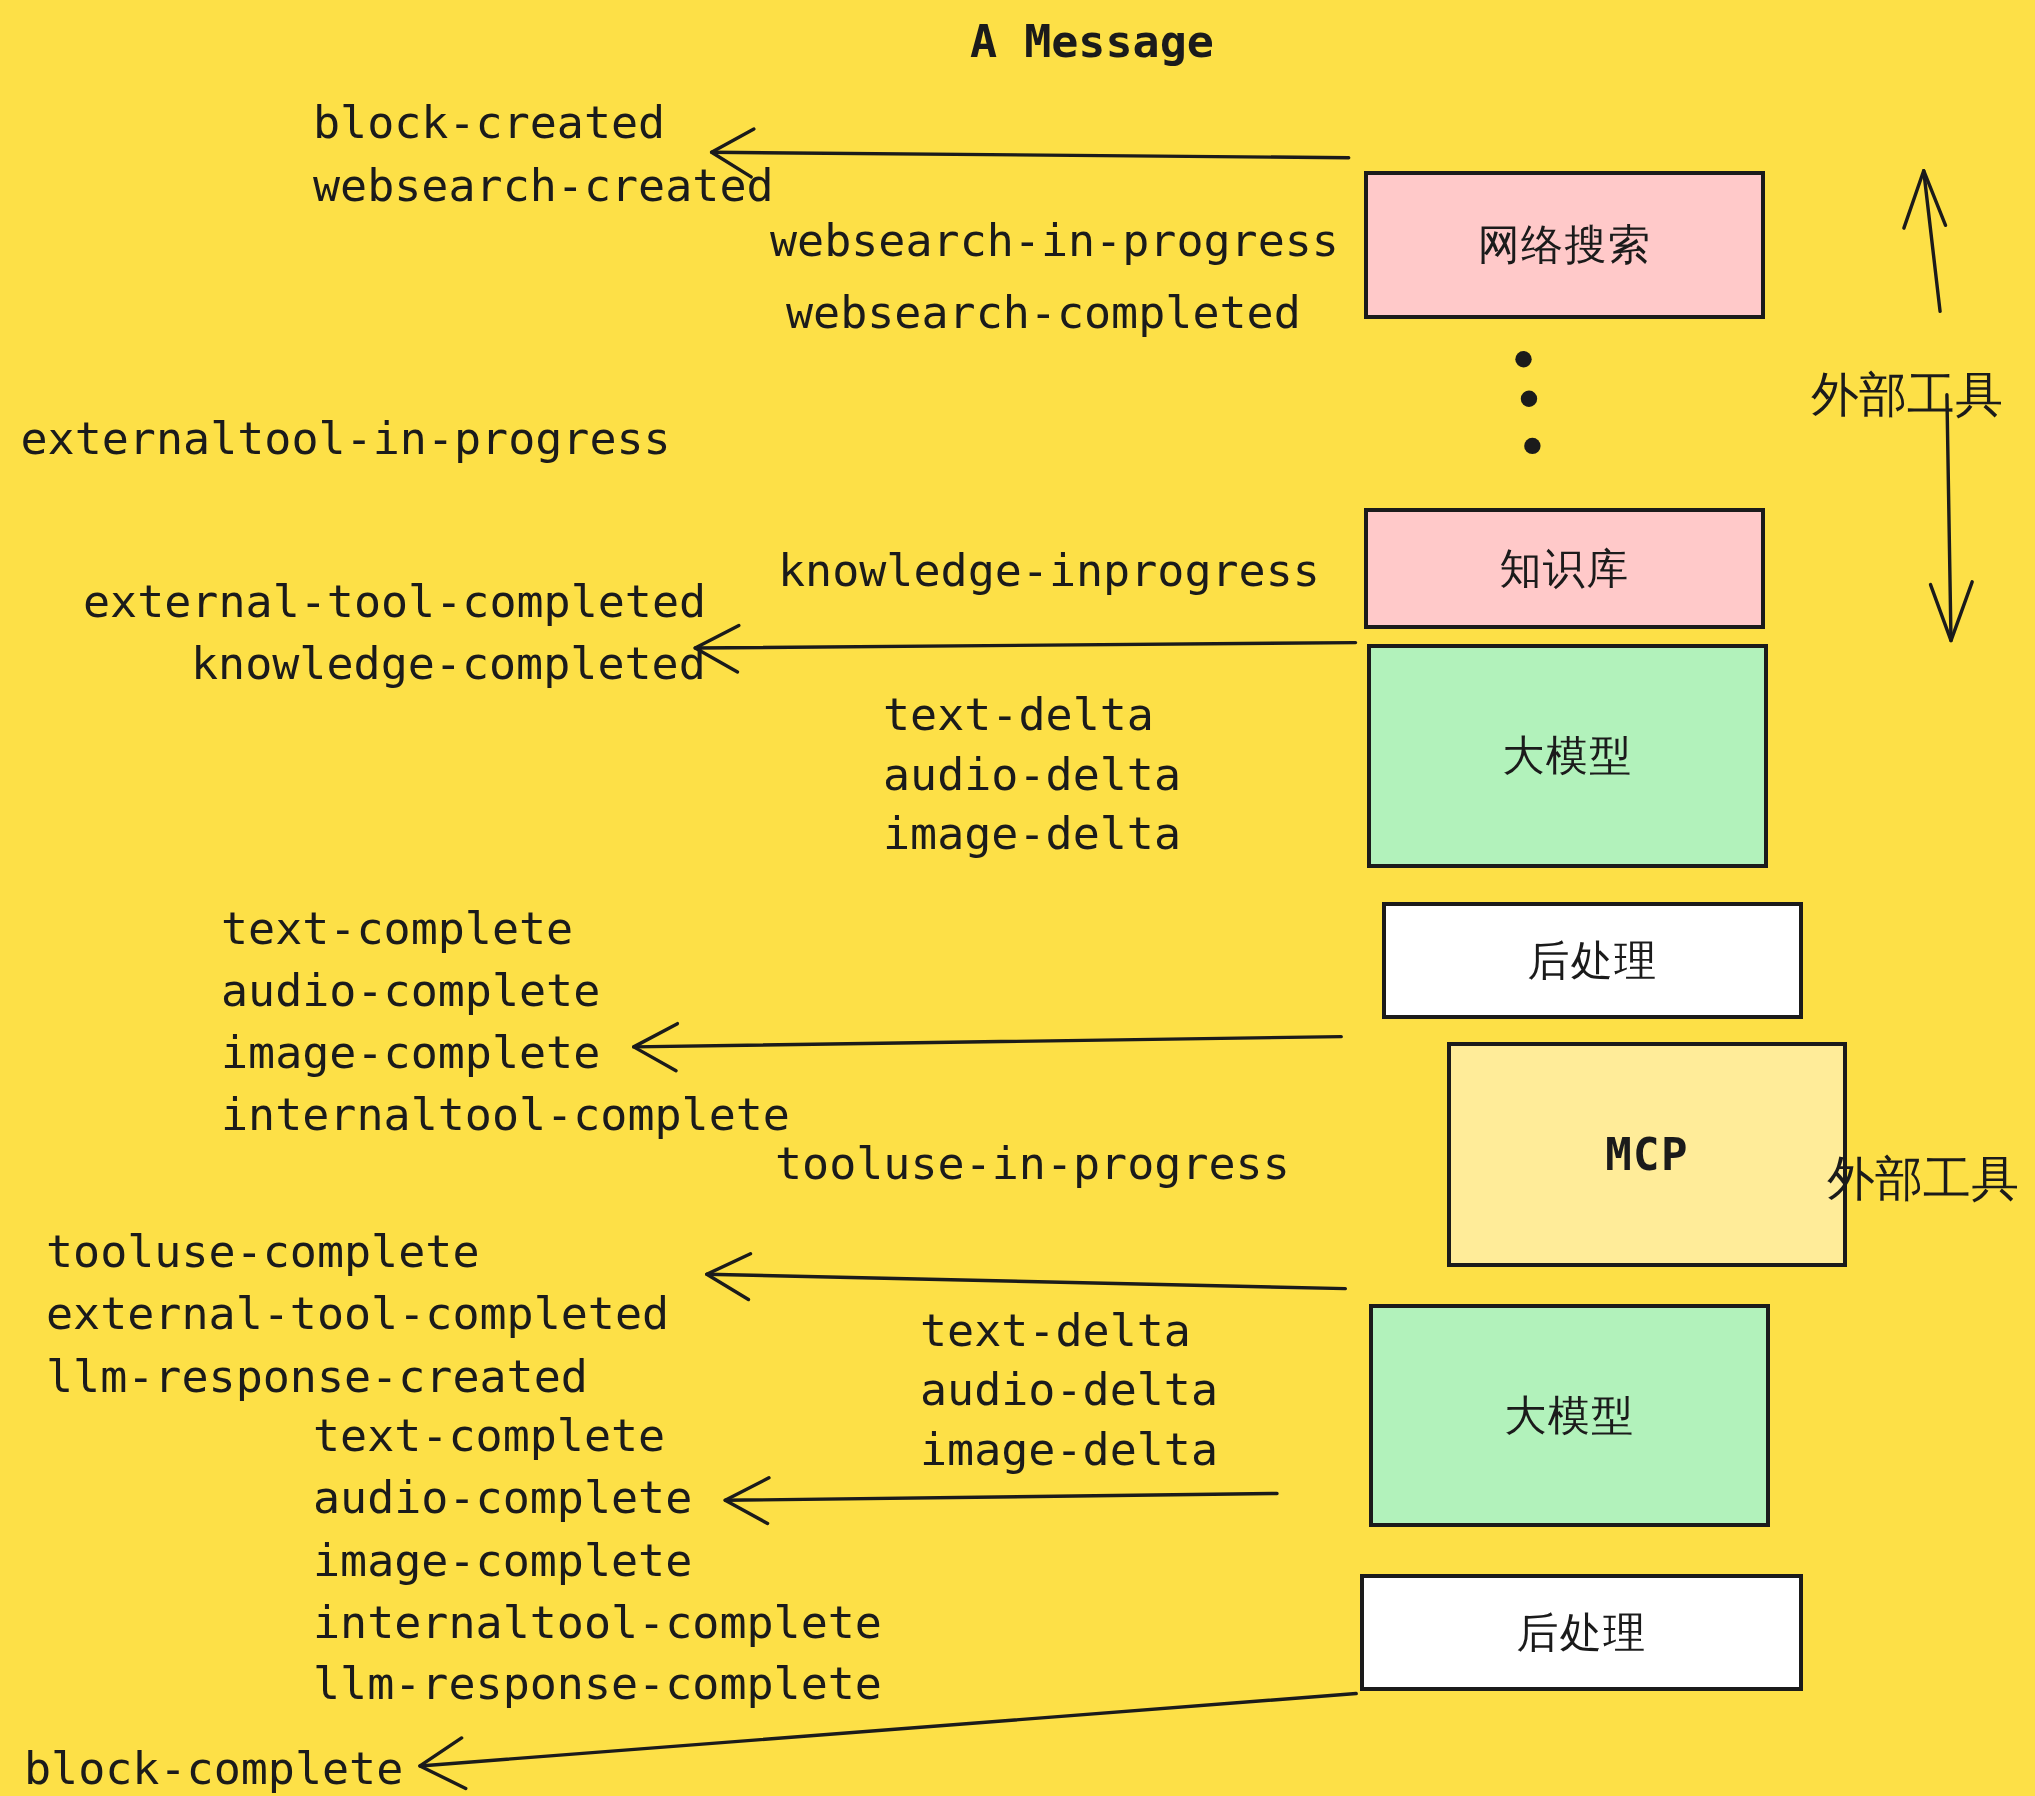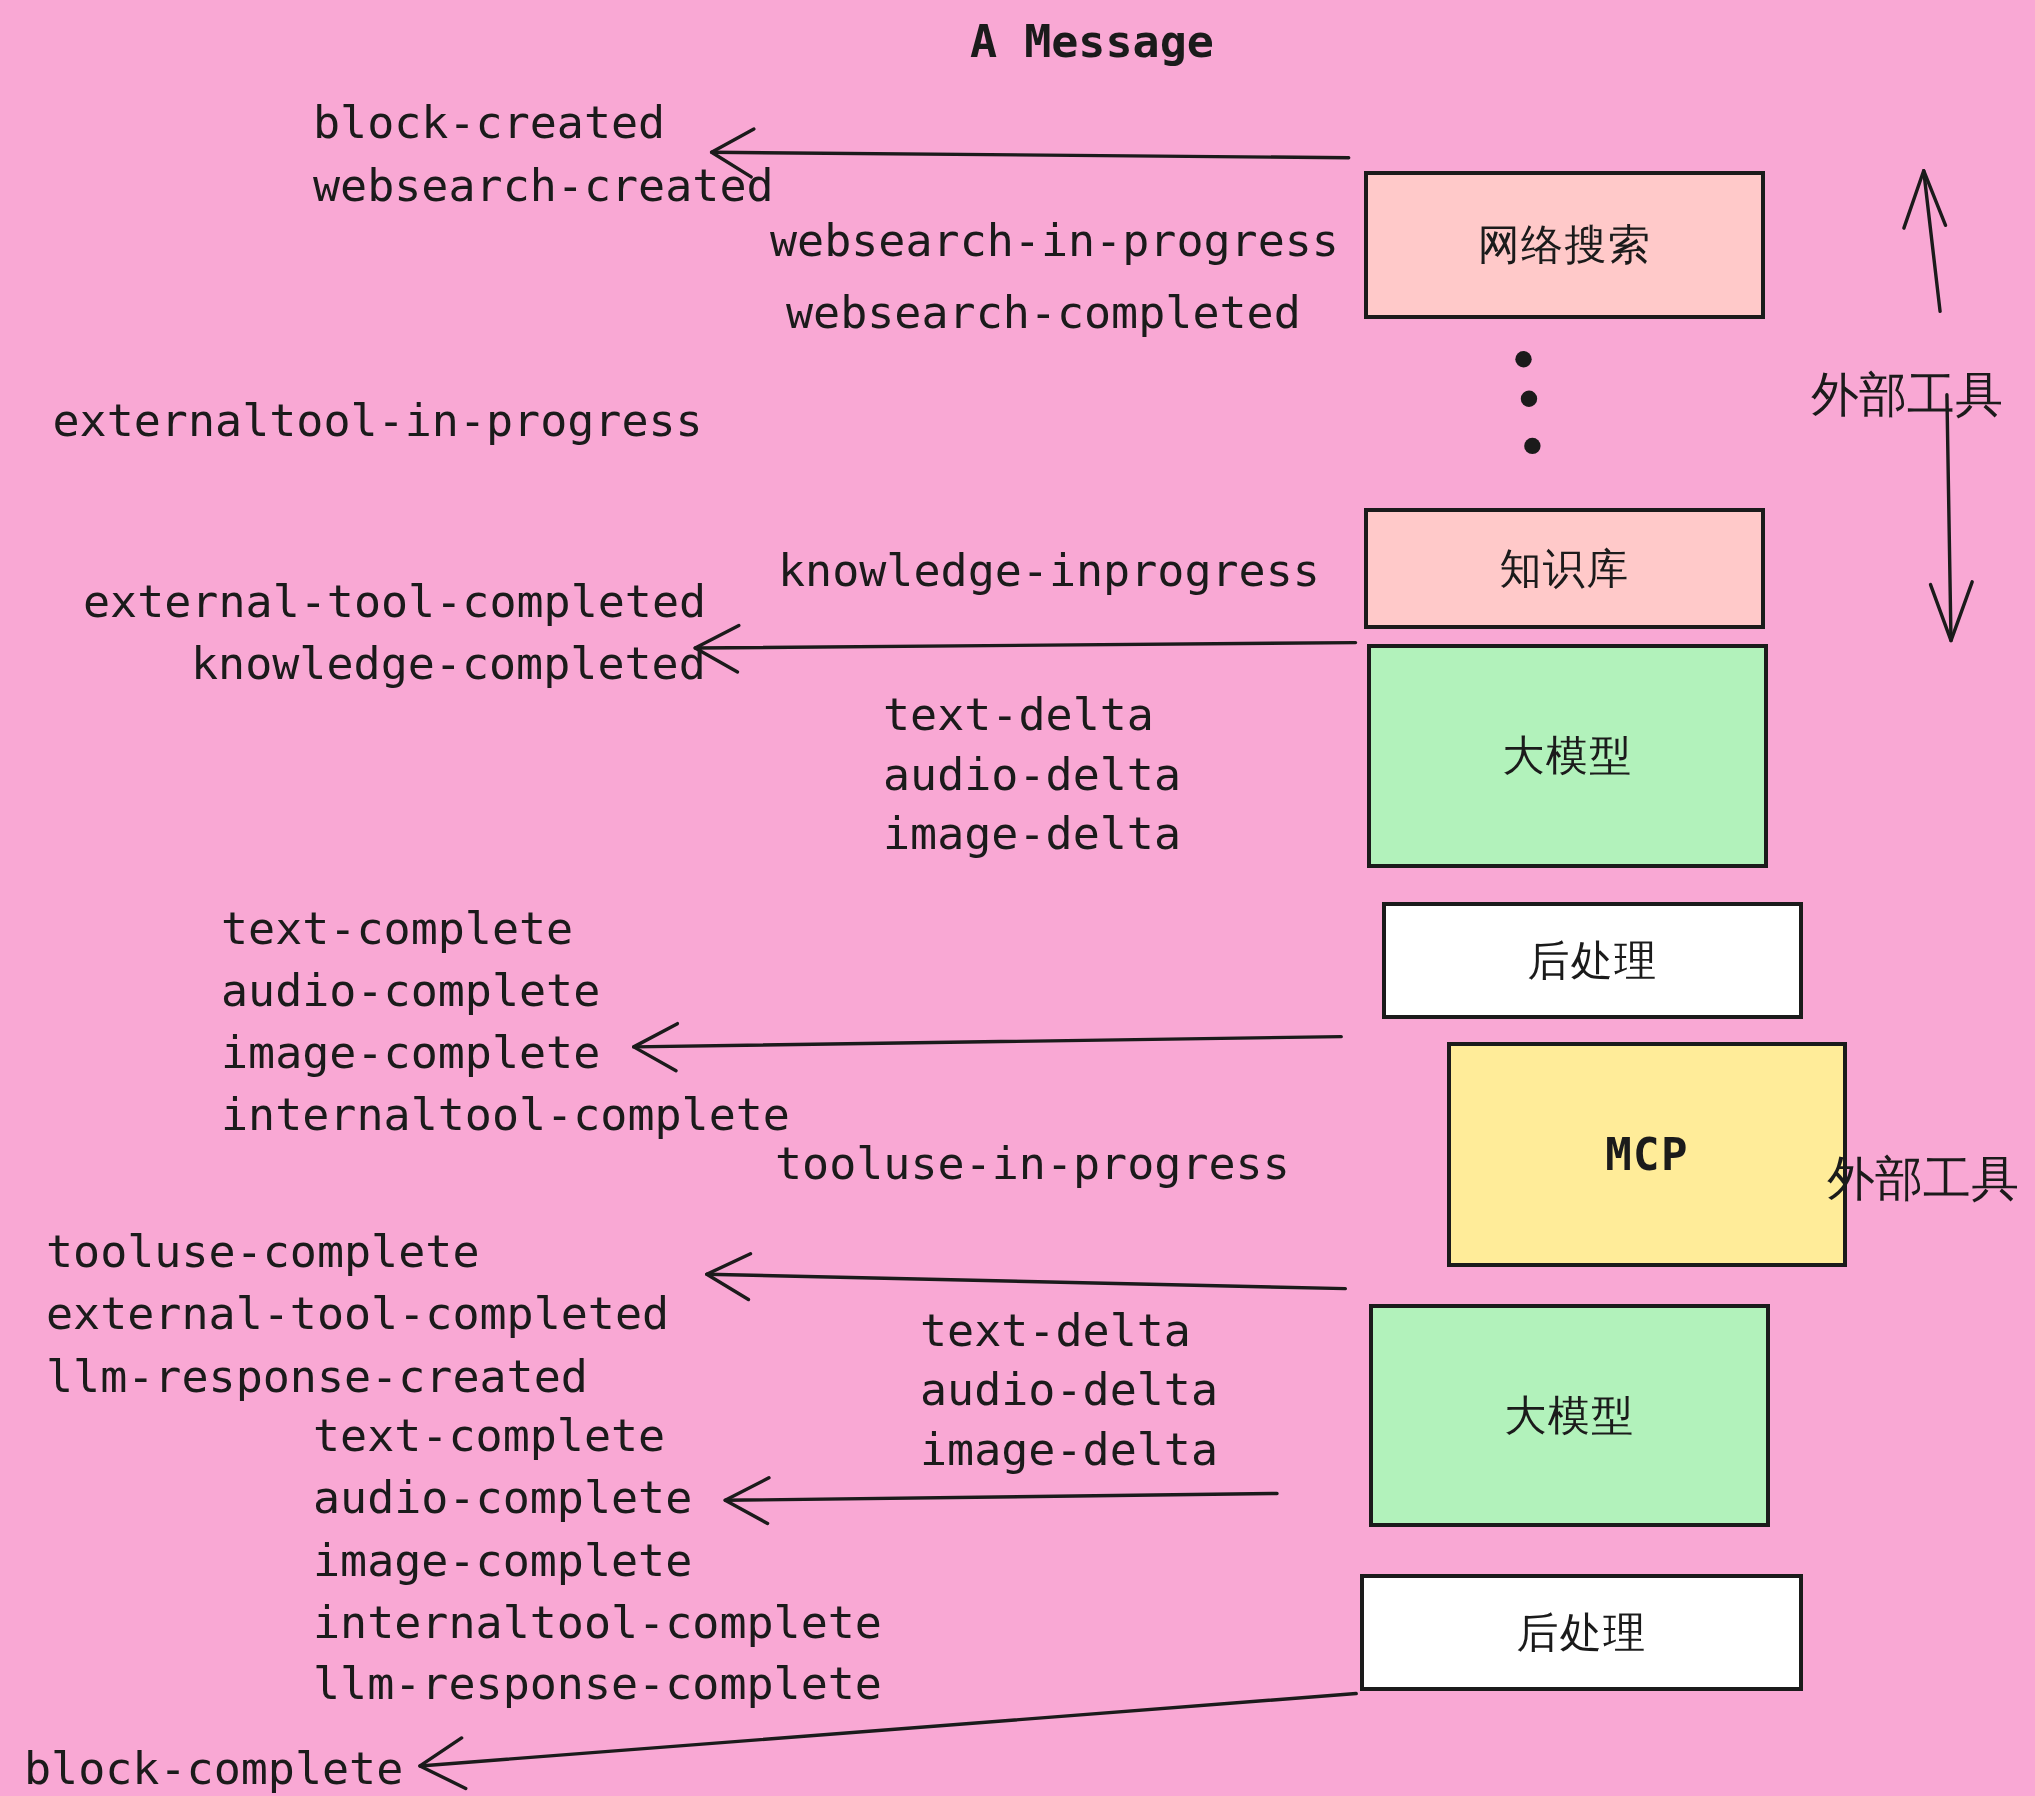--- a/index.html
+++ b/index.html
@@ -1,19 +1,19 @@
 <!DOCTYPE html>
 <html style="font-size:11px"><head>
 <meta charset="utf-8">
 <style>
   html,body{margin:0;padding:0;background:#ffffff;}
   .canvas{
     position:relative;
     width:2035px;height:1796px;
-    background:#f9a8d4;
+    background:#fde047;
     font-family:"DejaVu Sans Mono", monospace;
     color:#1b1b1b;
     overflow:hidden;
   }
   .evt{
     position:absolute;
     font-family:"DejaVu Sans Mono", monospace;
     font-size:45px;
     font-weight:normal;
     line-height:45px;
@@ -151,21 +151,21 @@
     <span class="box-label">后处理</span>
   </div>
 
   <div class="side-label" style="left:1811px;top:331px;">外部工具</div>
   <div class="side-label" style="left:1827px;top:1115px;">外部工具</div>
 
   <div class="evt" style="left:313px;top:100px;">block-created</div>
   <div class="evt" style="left:313px;top:163px;">websearch-created</div>
   <div class="evt" style="left:762px;top:218px;margin-left:8px;">websearch-in-progress</div>
   <div class="evt" style="left:762px;top:290px;margin-left:24px;">websearch-completed</div>
-  <div class="evt" style="left:20.5px;top:398px;margin-left:32px;">externaltool-in-progress</div>
+  <div class="evt" style="left:20.5px;top:416px;">externaltool-in-progress</div>
   <div class="evt" style="left:778px;top:548px;">knowledge-inprogress</div>
   <div class="evt" style="left:83px;top:579px;">external-tool-completed</div>
   <div class="evt" style="left:191px;top:641px;">knowledge-completed</div>
   <div class="evt" style="left:883px;top:692px;">text-delta</div>
   <div class="evt" style="left:883px;top:752px;">audio-delta</div>
   <div class="evt" style="left:883px;top:811px;">image-delta</div>
   <div class="evt" style="left:221px;top:906px;">text-complete</div>
   <div class="evt" style="left:221px;top:968px;">audio-complete</div>
   <div class="evt" style="left:221px;top:1030px;">image-complete</div>
   <div class="evt" style="left:221px;top:1092px;">internaltool-complete</div>

